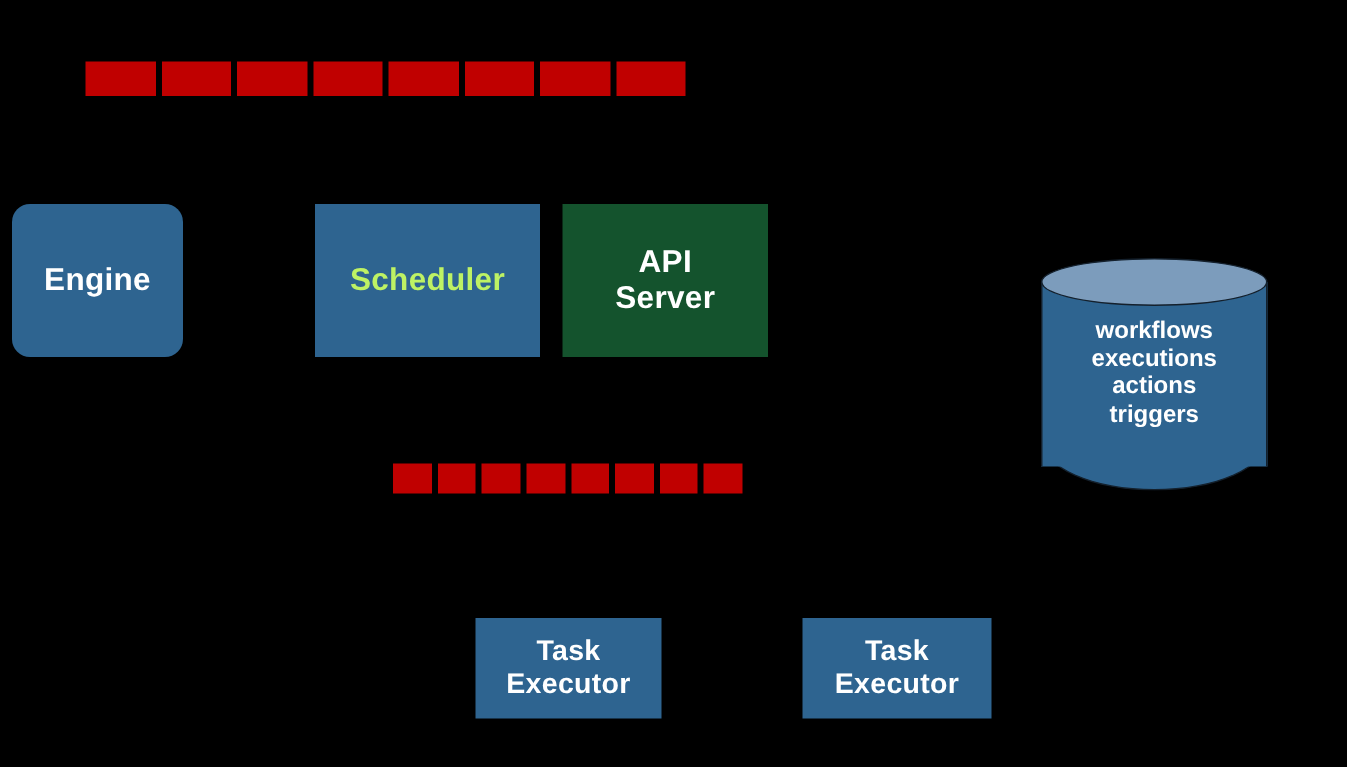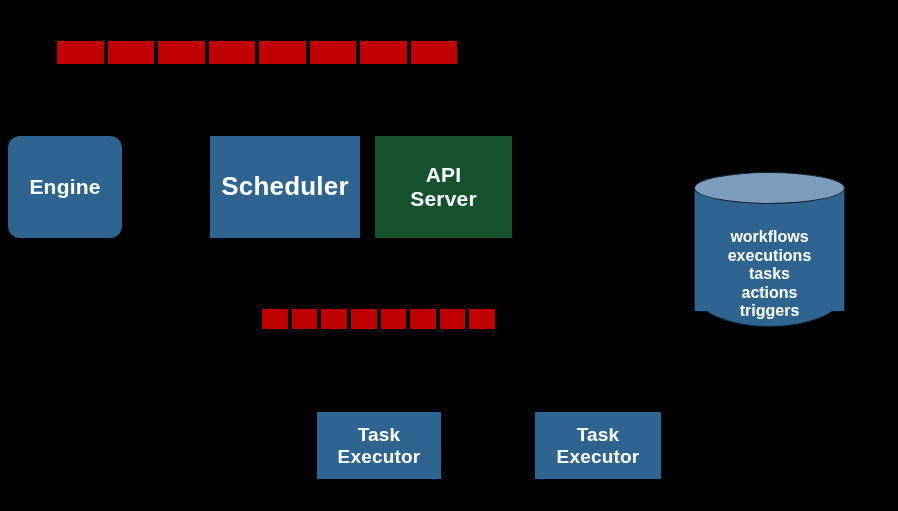--- a/index.html
+++ b/index.html
@@ -122,42 +122,41 @@
       <div class="seg" style="background: rgb(192, 0, 0);"></div>
       <div class="seg" style="background: rgb(192, 0, 0);"></div>
       <div class="seg" style="background: rgb(192, 0, 0);"></div>
       <div class="seg" style="background: rgb(192, 0, 0);"></div>
     </div>
 
   <div class="box" id="box-engine" style="left: 8px; top: 136px; width: 114px; height: 102px; font-size: 21px; background: rgb(46, 100, 144); color: rgb(255, 255, 255); border-radius: 12px;">
     <span class="label">Engine</span>
   </div>
 
-  <div class="box" id="box-scheduler" style="left: 210px; top: 136px; width: 150px; height: 102px; font-size: 26px; background: rgb(46, 100, 144); color: #ffffff;">
+  <div class="box" id="box-scheduler" style="left: 210px; top: 136px; width: 150px; height: 102px; font-size: 21px; background: rgb(46, 100, 144); color: #bef264;">
     <span class="label">Scheduler</span>
   </div>
 
   <div class="box" id="box-api-server" style="left: 375px; top: 136px; width: 137px; height: 102px; font-size: 21px; background: #14532d; color: rgb(255, 255, 255);">
     <span class="label">API<br>Server</span>
   </div>
 
   <div class="box" id="box-task-executor-1" style="left: 317px; top: 412px; width: 124px; height: 67px; font-size: 19px; background: rgb(46, 100, 144); color: rgb(255, 255, 255);">
     <span class="label">Task<br>Executor</span>
   </div>
 
   <div class="box" id="box-task-executor-2" style="left: 535px; top: 412px; width: 126px; height: 67px; font-size: 19px; background: rgb(46, 100, 144); color: rgb(255, 255, 255);">
     <span class="label">Task<br>Executor</span>
   </div>
 
   <div class="cylinder" id="cylinder" style="left: 694px; top: 172px; width: 151px; height: 155px;">
     <div class="cyl-bottom" id="cyl-bottom" style="top: 121px; height: 34px; background: rgb(46, 100, 144);"></div>
     <div class="cyl-body" id="cyl-body" style="top: 16px; height: 123px; background: rgb(46, 100, 144);"></div>
     <div class="cyl-top" id="cyl-top" style="top: 0px; height: 32px; background: rgb(124, 156, 188);"></div>
-    <div class="cyl-text" id="cyl-text" style="top: 40px; font-size: 16px; color: rgb(255, 255, 255); margin-top: 16px;">
+    <div class="cyl-text" id="cyl-text" style="top: 40px; font-size: 16px; color: rgb(255, 255, 255);">
         <span class="row">workflows</span>
         <span class="row">executions</span>
-        <span class="row">tasks</span>
         <span class="row">actions</span>
         <span class="row">triggers</span>
       </div>
   </div>
 
 </div>
 
 </body></html>

